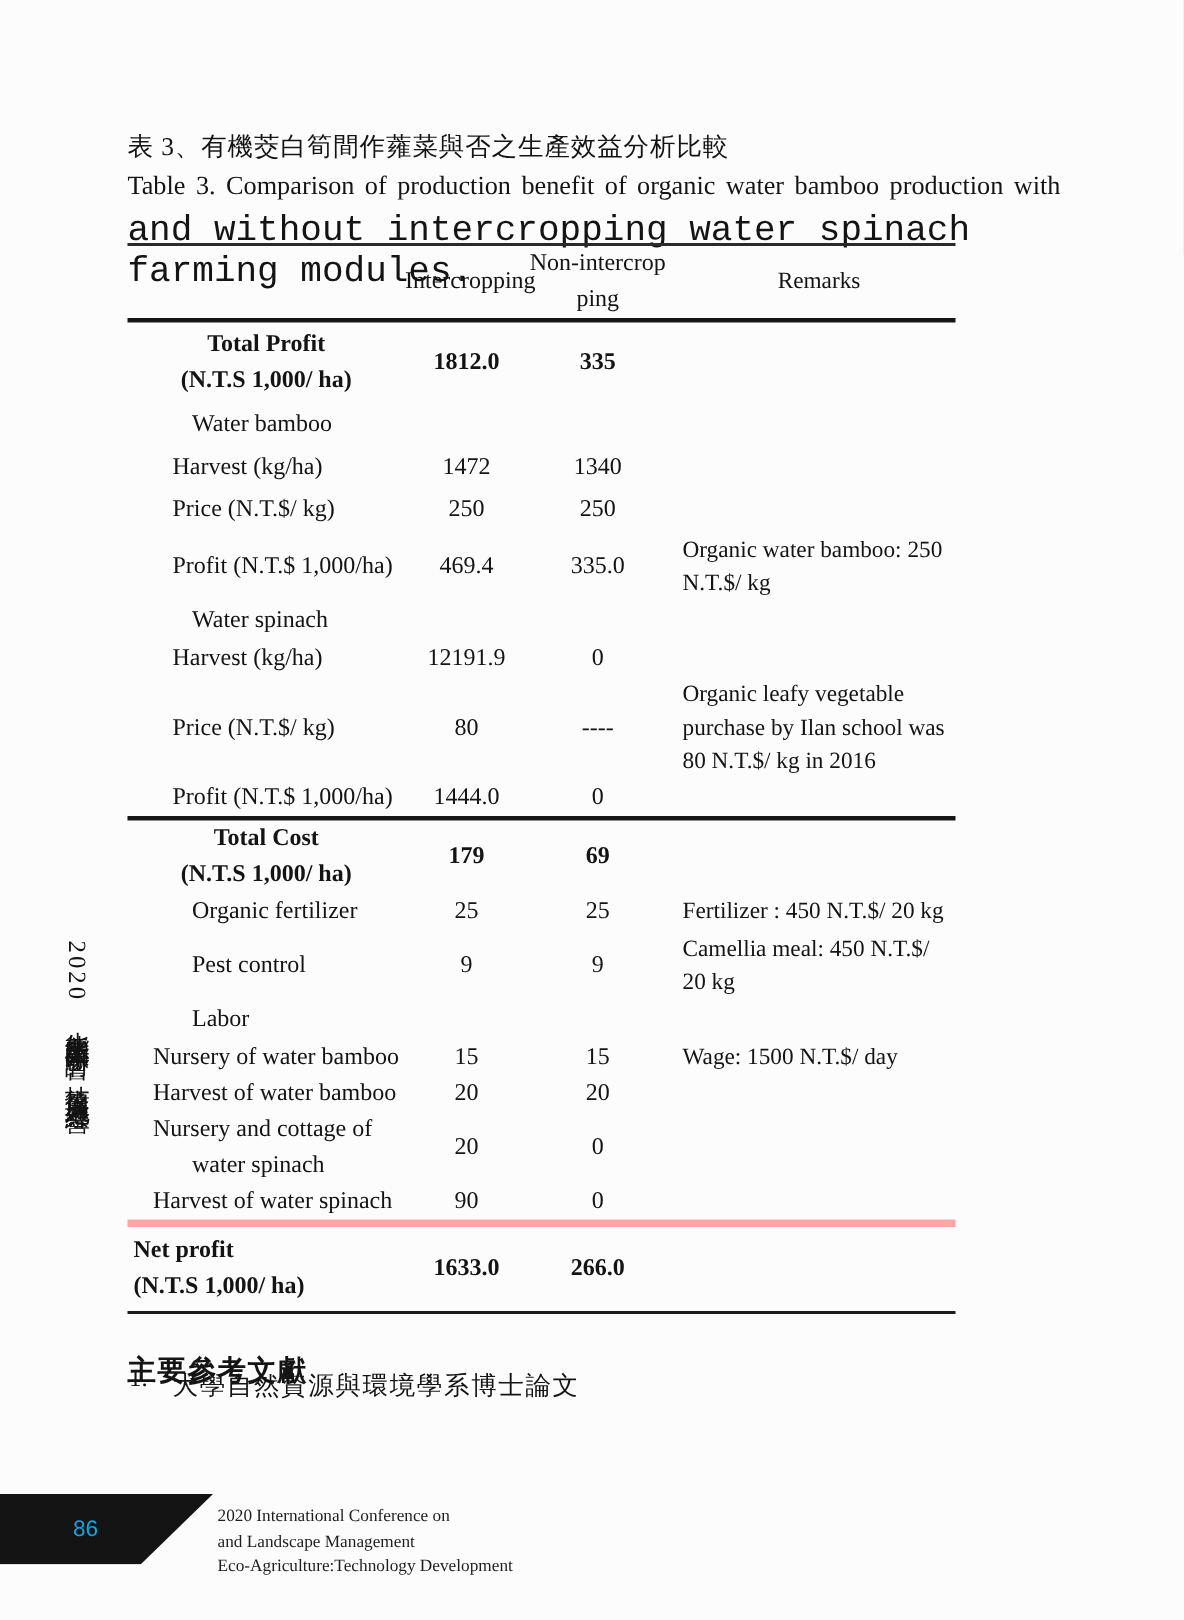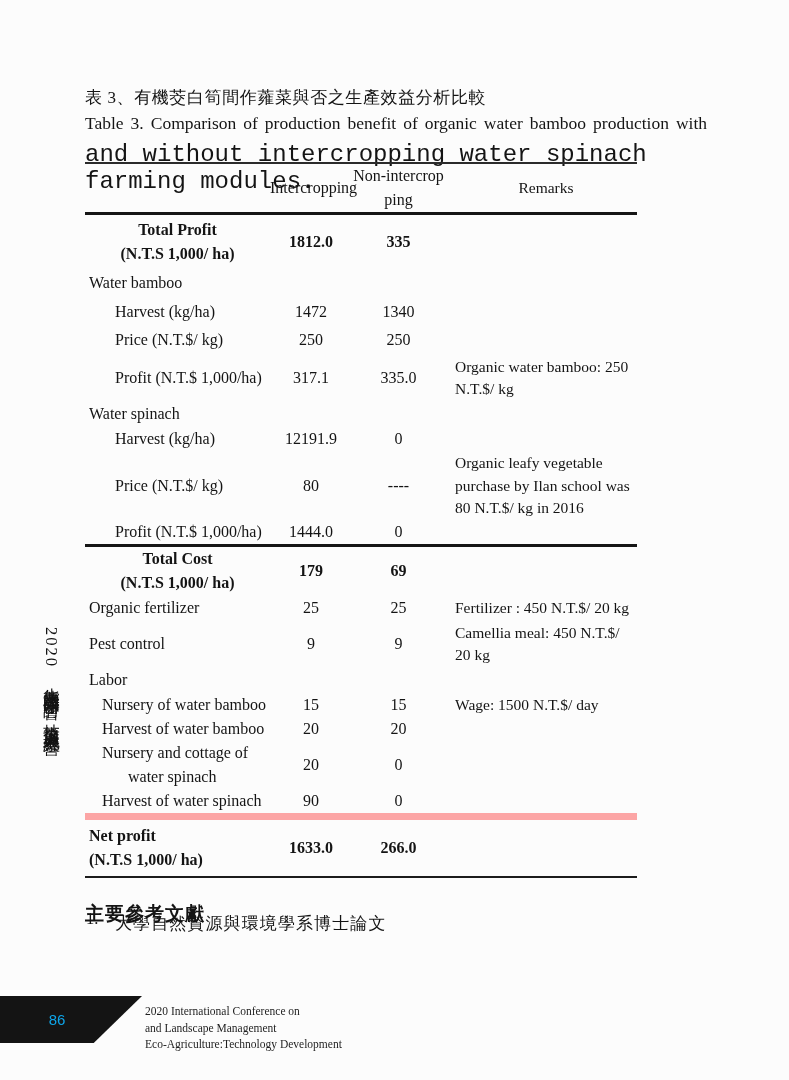--- a/index.html
+++ b/index.html
@@ -32,32 +32,32 @@
   .trow {
     display:grid;
     grid-template-columns:185px 82px 93px 192px;
     align-items:center;
   }
   .c { font-size:16px; line-height:1.5; }
   .ctr { text-align:center; }
   .c4 { font-size:15.5px; line-height:1.45; padding-left:10px; }
   .bold .c { font-weight:bold; }
   .lbl-center .c1 { text-align:center; }
-  .sec .c1 { padding-left:4px; }
+  .sec .c1 { padding-left:4px;margin-left:39px; }
   .item .c1 { padding-left:30px; white-space:nowrap; }
   .item2 .c1 { padding-left:17px; white-space:nowrap; }
   .bleft .c1 { padding-left:4px; }
   .item2 .lbl2 { padding-left:26px; white-space:nowrap; }
   .mh50{min-height:50px;} .mh54{min-height:54px;} .mh29{min-height:29px;}
   .mh28{min-height:28px;} .mh48{min-height:48px;} .mh24{min-height:24px;}
   .mh26{min-height:26px;} .mh68{min-height:68px;} .mh46{min-height:46px;}
   .mh58{min-height:58px;}
   .rule-top    { border-top:2px solid #2b2b2b; }
   .rule-heavy  { border-bottom:3px solid #161616; }
-  .rule-mid    { border-bottom:7px solid #fca5a5; }
+  .rule-mid    { border-bottom:5px solid #fca5a5; }
   .rule-bottom { border-bottom:2px solid #1c1c1c; }
   
   .ref-head {
     position:absolute; left:85px; top:880px;
     font-size:19px; font-weight:bold; letter-spacing:1px;margin-top:21px;
   }
   .ref-num { position:absolute; left:86px; top:909px; font-size:16.5px; }
   .ref-body {
     position:absolute; left:115px; top:906px; width:600px;
     font-size:17px; letter-spacing:1.1px; line-height:36px;
@@ -132,21 +132,21 @@
 
     <div class="trow mh28 item">
       <div class="c c1">Price (N.T.$/ kg)</div>
       <div class="c c2 ctr">250</div>
       <div class="c c3 ctr">250</div>
       <div class="c c4"></div>
     </div>
 
     <div class="trow mh48 item">
       <div class="c c1">Profit (N.T.$ 1,000/ha)</div>
-      <div class="c c2 ctr">317.1</div>
+      <div class="c c2 ctr">469.4</div>
       <div class="c c3 ctr">335.0</div>
       <div class="c c4">Organic water bamboo: 250 N.T.$/ kg</div>
     </div>
 
     <div class="trow mh24 sec">
       <div class="c c1">Water spinach</div>
       <div class="c c2 ctr"></div>
       <div class="c c3 ctr"></div>
       <div class="c c4"></div>
     </div>

